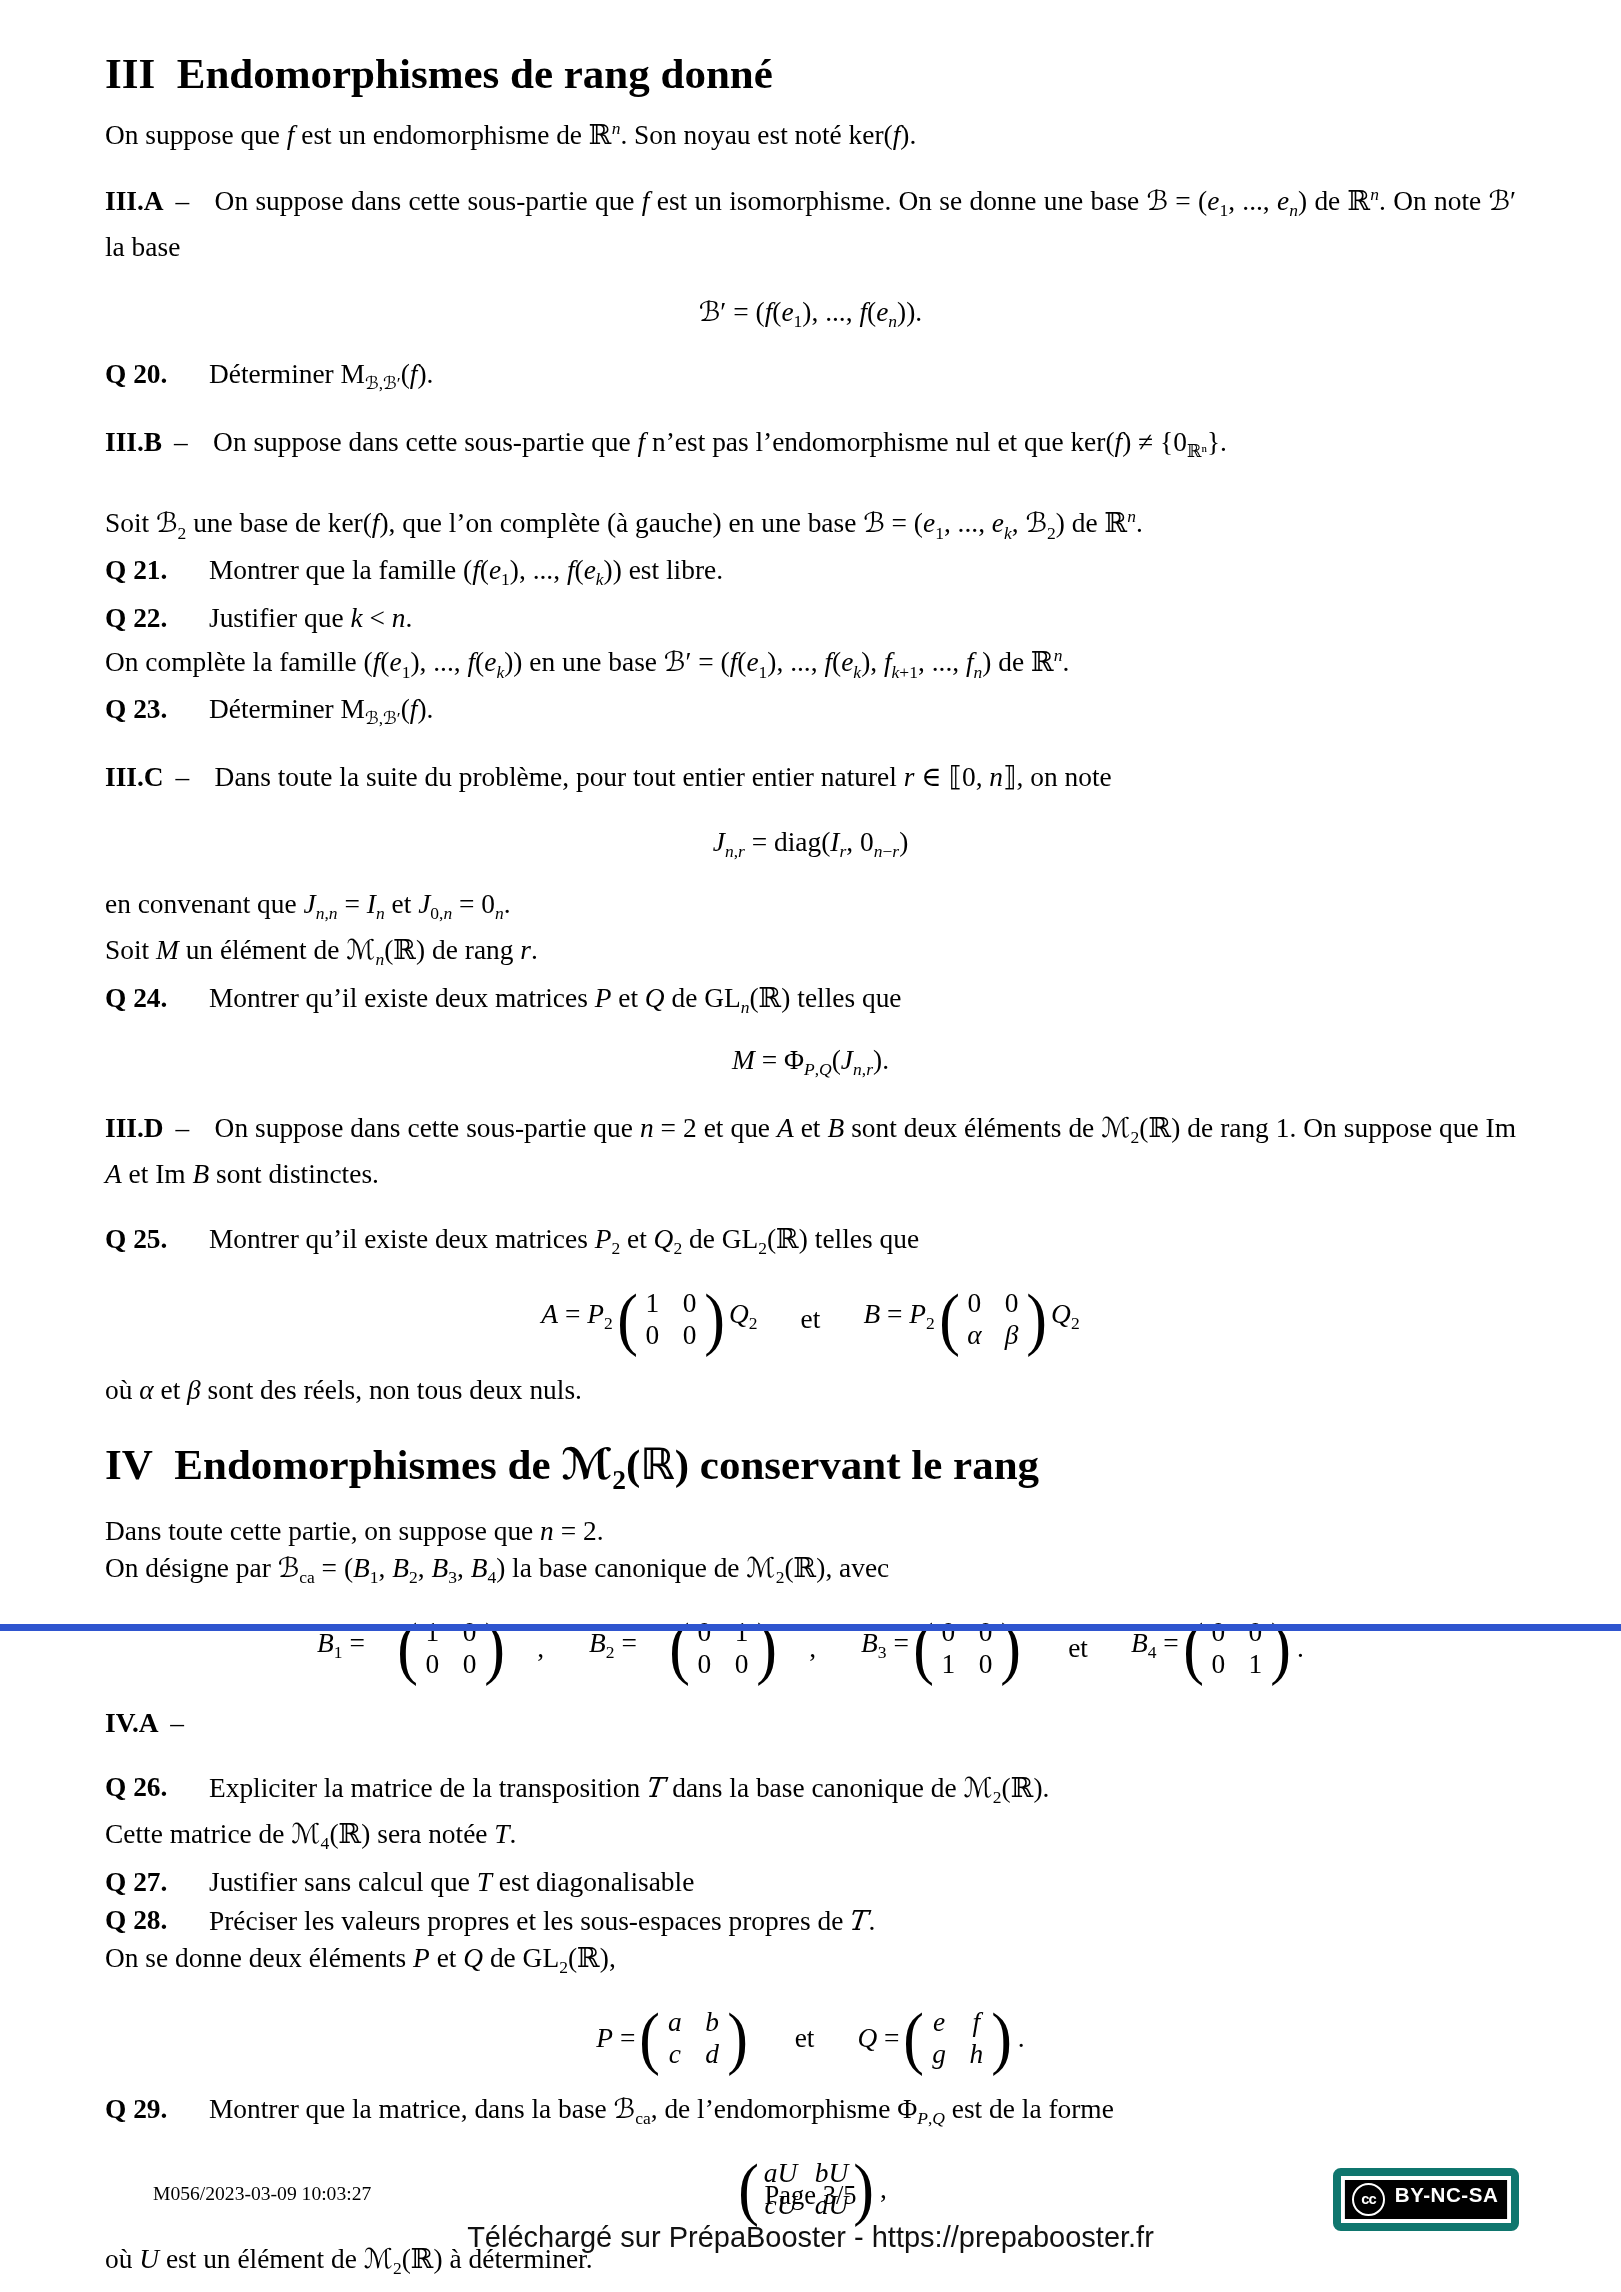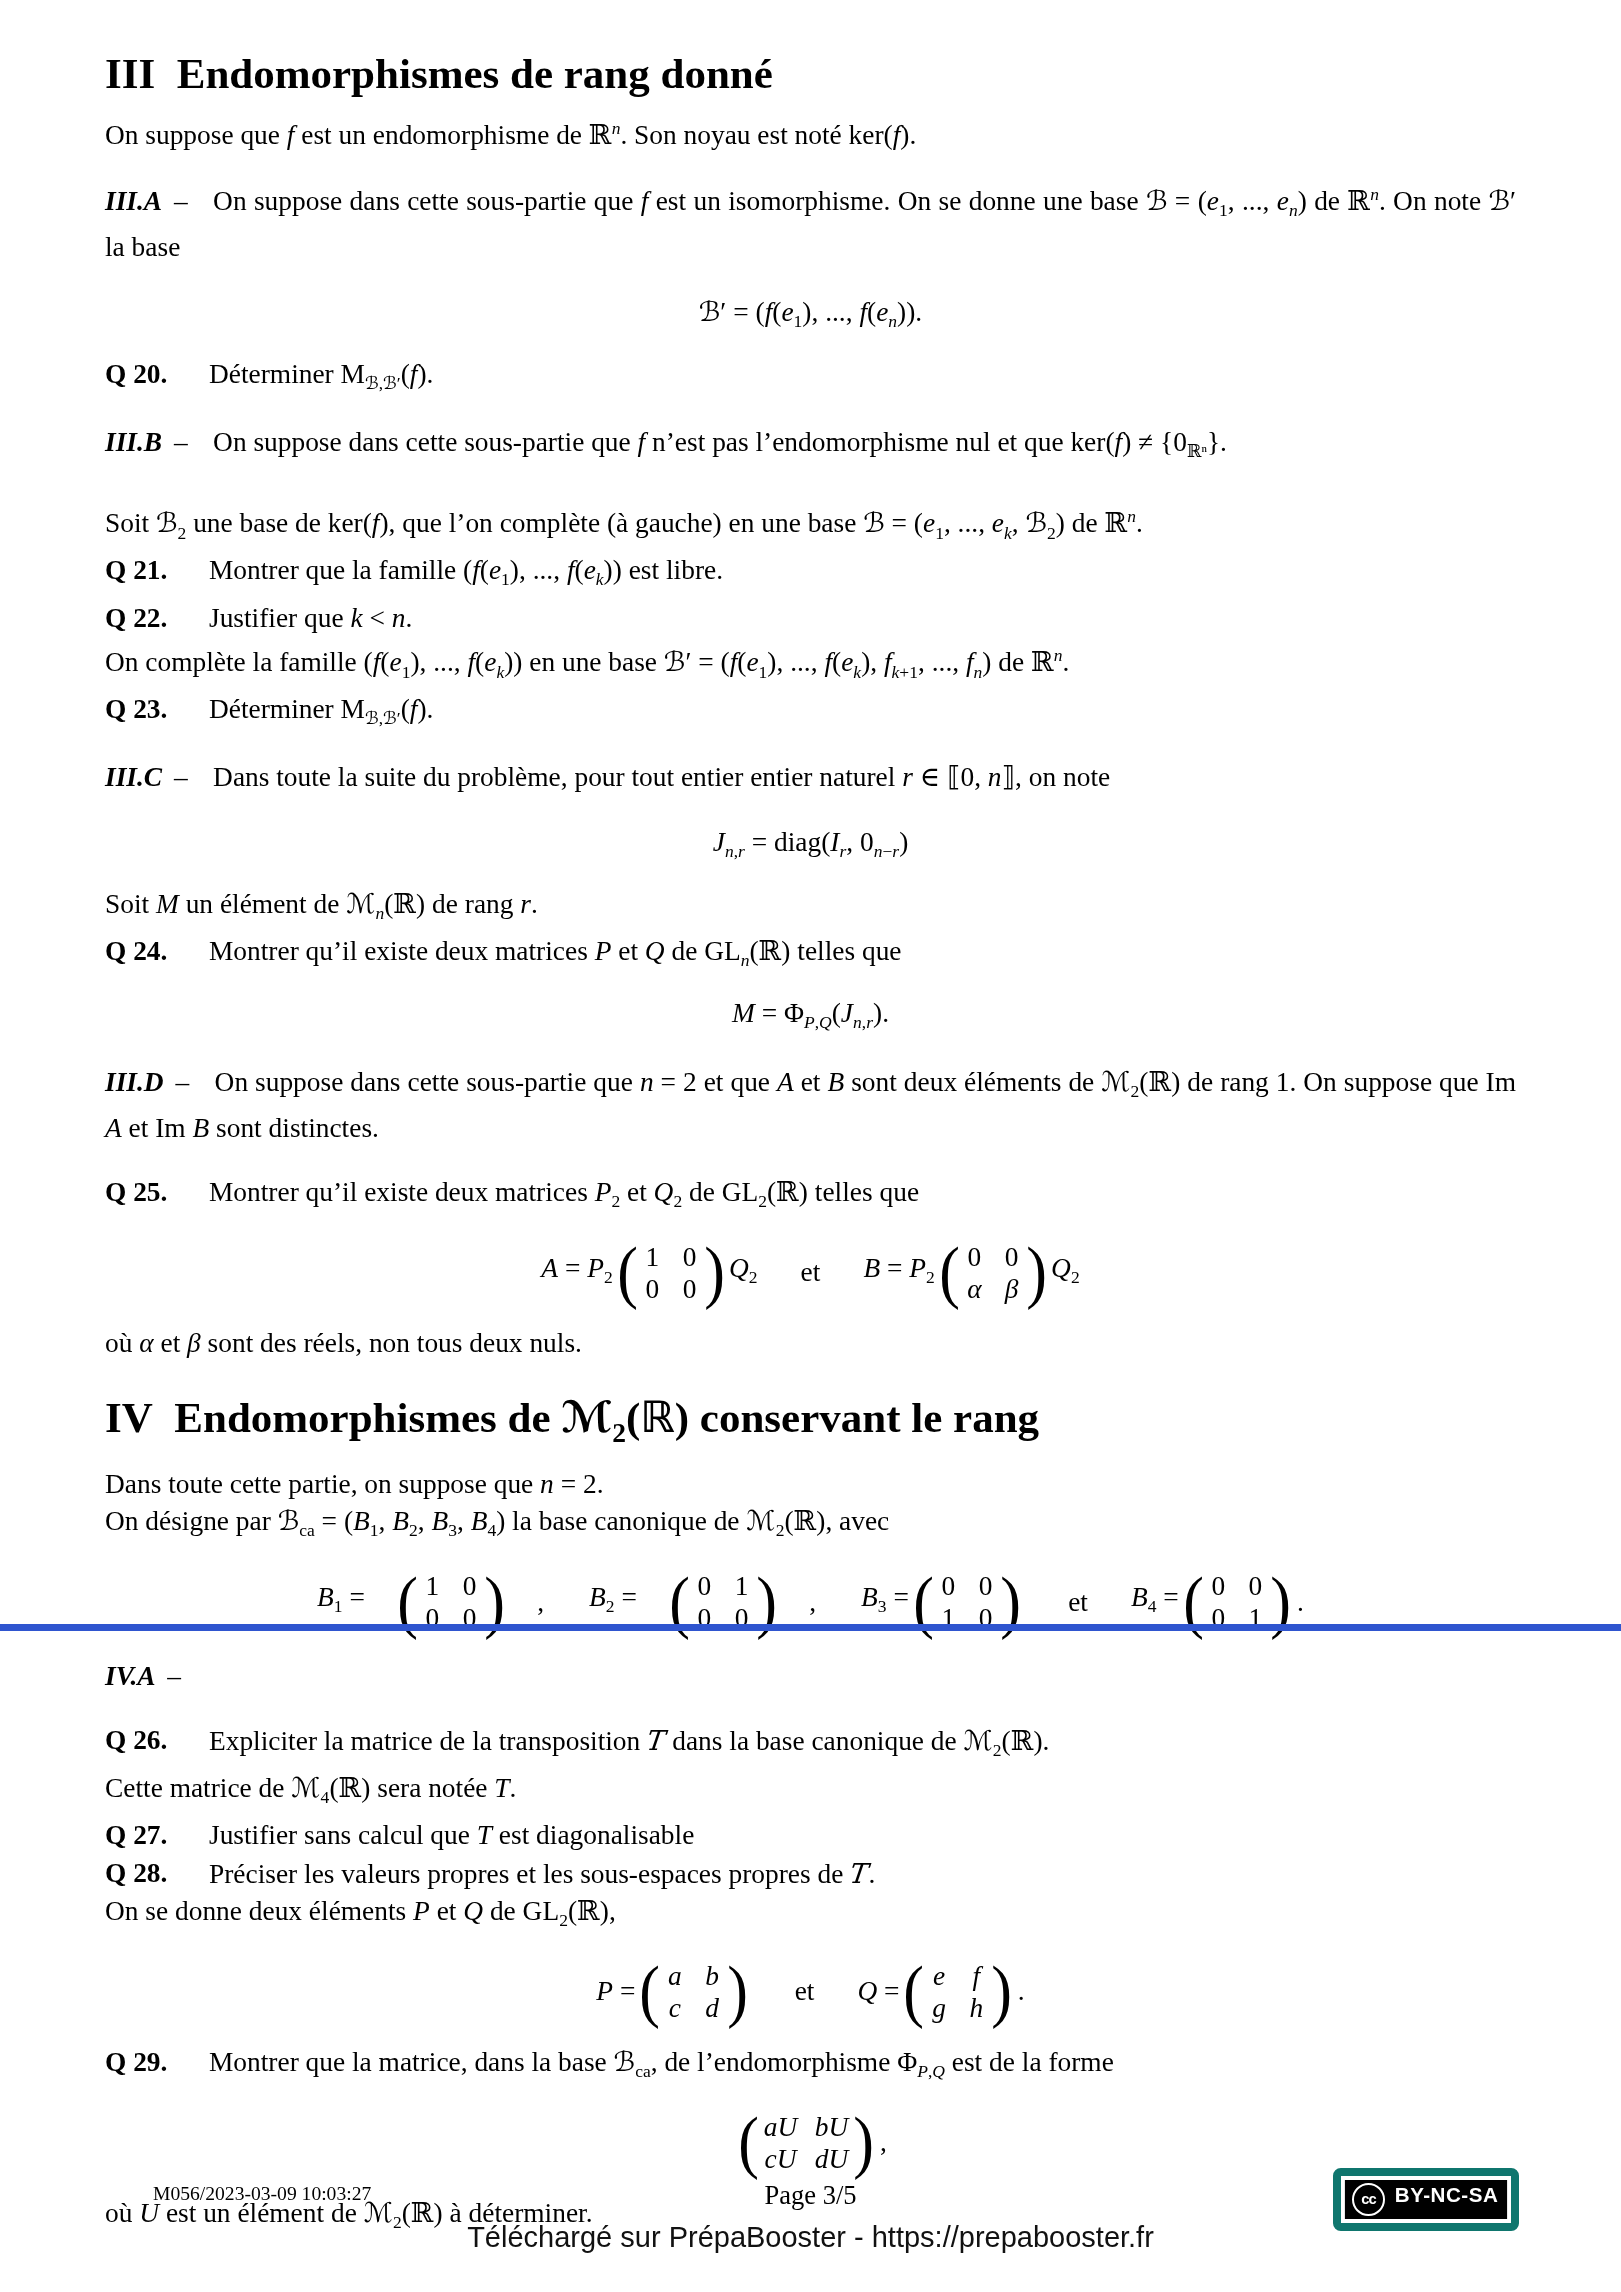--- a/index.html
+++ b/index.html
@@ -13,21 +13,21 @@
     position:absolute; top:49px; left:105px; width:1411px;
     font-size:27.4px; line-height:37px;
   }
   sub { font-size:64%; }
   sup { font-size:64%; }
   h1,h2 { font-size:43px; line-height:49px; margin:0; font-weight:bold; }
   h1 { margin-bottom:11.8px; }
   h2 { margin-top:31px; margin-bottom:9.8px; }
   .line { }
   .subsec { margin-top:21.6px; text-align:justify; }
-  .slab { font-weight:bold; font-style:italic; }
+  .slab { font-weight:bold; }
   .sdash { margin:0 25.5px 0 11.8px; }
   .q { display:flex; margin-top:1px; }
   .qn { font-weight:bold; width:104px; flex:none; }
   .qt { flex:1; }
   .eq { margin:15.7px 0; text-align:center; }
   .eq-mx { margin:17.6px 0; display:flex; justify-content:center; align-items:center; }
   .mgrp { display:inline-flex; align-items:center;justify-content:space-between; }
   .mx { display:inline-flex; align-items:center; margin:0 2.9px; }
   .par { font-size:69px; line-height:69px; font-weight:400; transform:scaleX(0.9); }
   .cells {
@@ -102,20 +102,21 @@
       <span class="qn">Q 23.</span>
       <span class="qt">Déterminer M<sub>ℬ,ℬ′</sub>(<i>f</i>).</span>
     </div>
 
     <p class="subsec">
       <span class="slab">III.C</span><span class="sdash">–</span><span>Dans toute la suite du problème, pour tout entier entier naturel <i>r</i> ∈ ⟦0, <i>n</i>⟧, on note</span>
     </p>
 
     <div class="eq"><i>J</i><sub><i>n</i>,<i>r</i></sub> = diag(<i>I</i><sub><i>r</i></sub>, 0<sub><i>n</i>−<i>r</i></sub>)</div>
 
+    <div class="line">en convenant que <i>J</i><sub><i>n</i>,<i>n</i></sub> = <i>I</i><sub><i>n</i></sub> et <i>J</i><sub>0,<i>n</i></sub> = 0<sub><i>n</i></sub>.</div>
     <div class="line">Soit <i>M</i> un élément de ℳ<sub><i>n</i></sub>(ℝ) de rang <i>r</i>.</div>
     <div class="q">
       <span class="qn">Q 24.</span>
       <span class="qt">Montrer qu’il existe deux matrices <i>P</i> et <i>Q</i> de GL<sub><i>n</i></sub>(ℝ) telles que</span>
     </div>
 
     <div class="eq"><i>M</i> = Φ<sub><i>P</i>,<i>Q</i></sub>(<i>J</i><sub><i>n</i>,<i>r</i></sub>).</div>
 
     <p class="subsec">
       <span class="slab">III.D</span><span class="sdash">–</span><span>On suppose dans cette sous-partie que <i>n</i> = 2 et que <i>A</i> et <i>B</i> sont deux éléments de ℳ<sub>2</sub>(ℝ) de rang 1. On suppose que Im <i>A</i> et Im <i>B</i> sont distinctes.</span>

